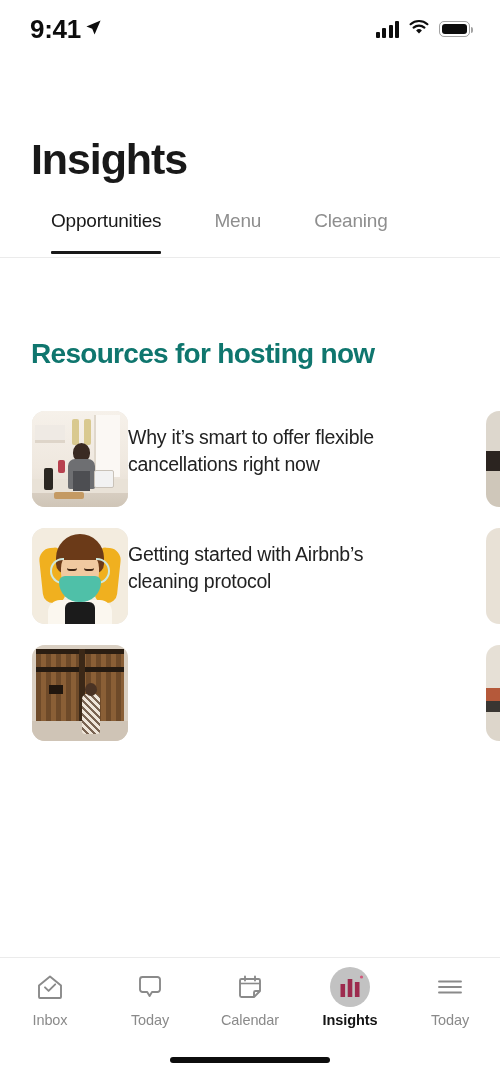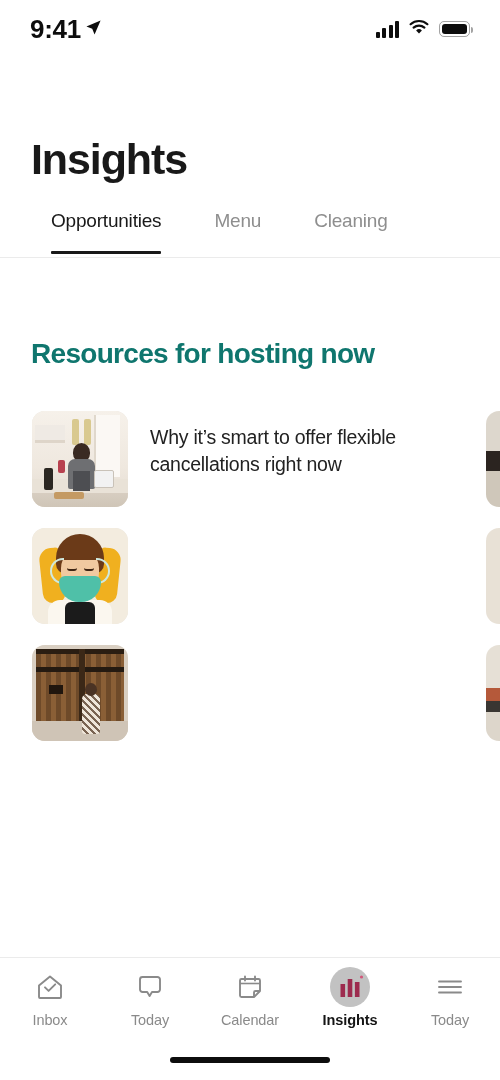--- a/index.html
+++ b/index.html
@@ -79,21 +79,21 @@
   }
   .card-row {
     position:relative; display:flex; align-items:flex-start;
     padding:6px 0 12px 32px; height:117px;
   }
   .thumb {
     width:96px; height:96px; min-width:96px; border-radius:13px;
     overflow:hidden; position:relative; background:#e9e5e0;
   }
   .card-text {
-    margin-left:22px; font-size:19.5px; line-height:26.5px;
+    font-size:19.5px; line-height:26.5px;
     color:#222222; letter-spacing:-0.25px; max-width:268px; padding-top:13px;
   }
   
   .peek {
     position:absolute; left:486px; top:6px;
     width:96px; height:96px; border-radius:13px; overflow:hidden;
   }
 
   
   
@@ -257,20 +257,21 @@
           <div class="hair"></div>
             <div class="face"></div>
             <div class="fringe"></div>
           <div class="eye-l"></div>
             <div class="eye-r"></div>
           <div class="mstrap-l"></div>
             <div class="mstrap-r"></div>
           <div class="maskface"></div>
         </div>
       </div>
+      <div class="card-text">Getting started with Airbnb’s cleaning protocol</div>
       <div class="peek">
           <div class="art-peek2"></div>
         </div>
     </div>
 
     <div class="card-row">
       <div class="thumb">
         <div class="art-door">
           <div class="panel"></div>
             <div class="beam"></div>

